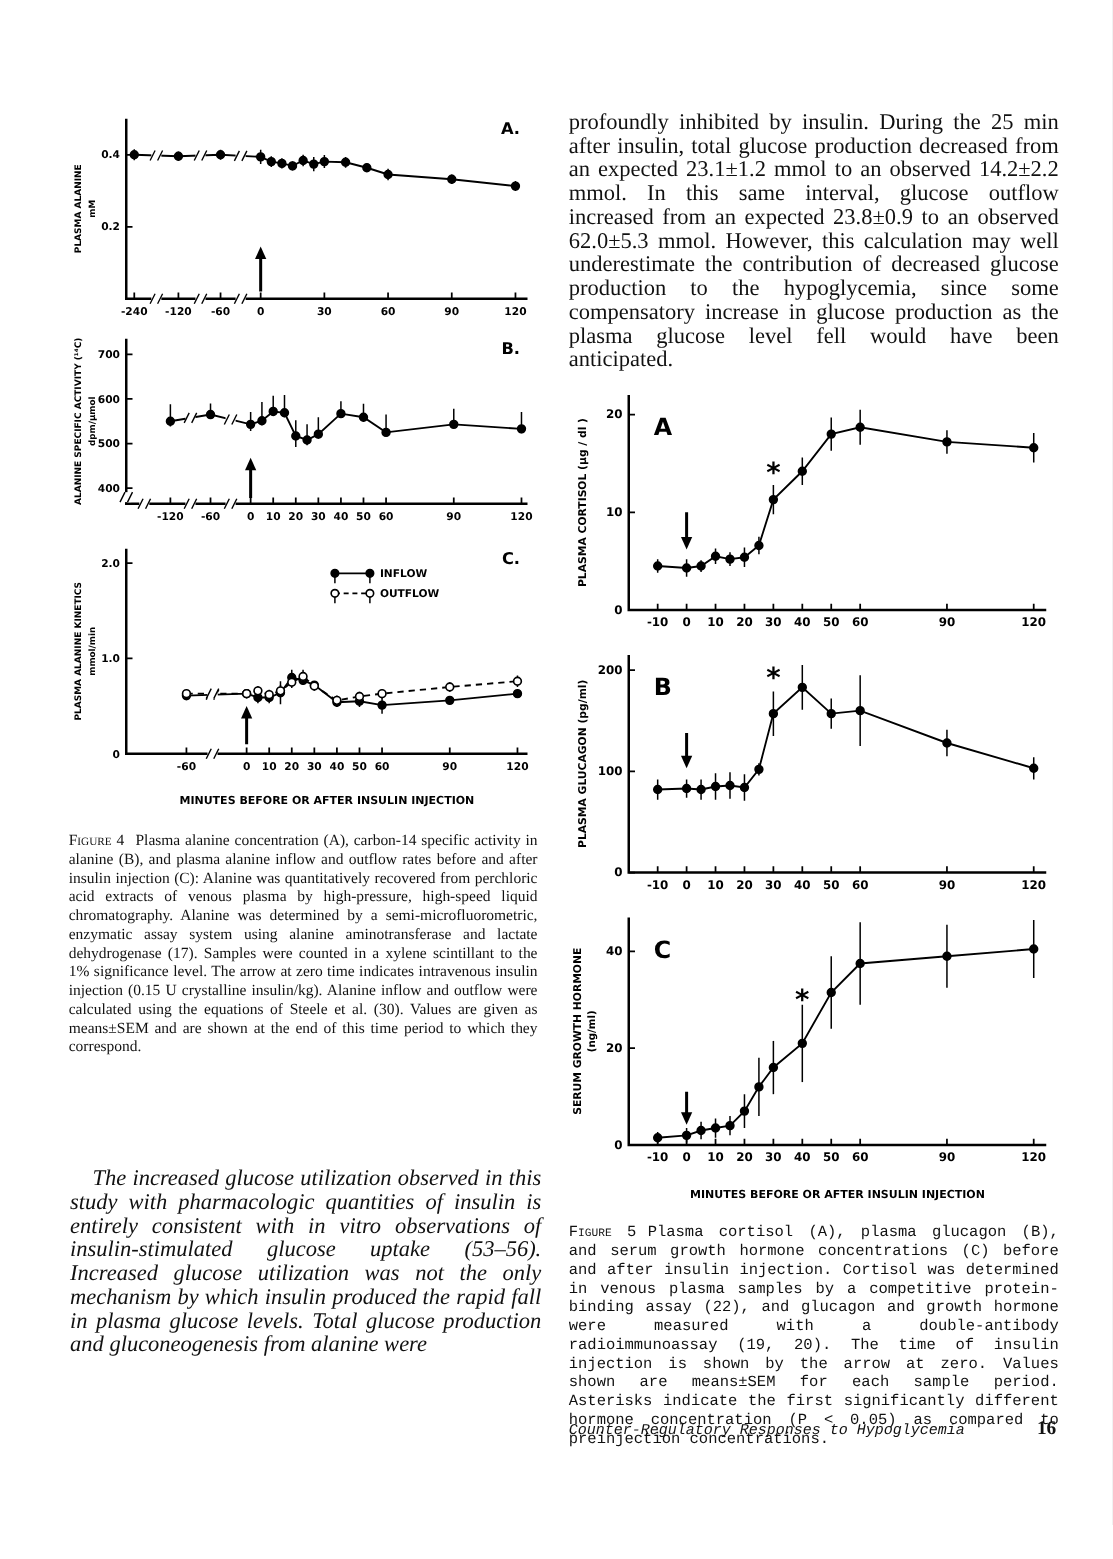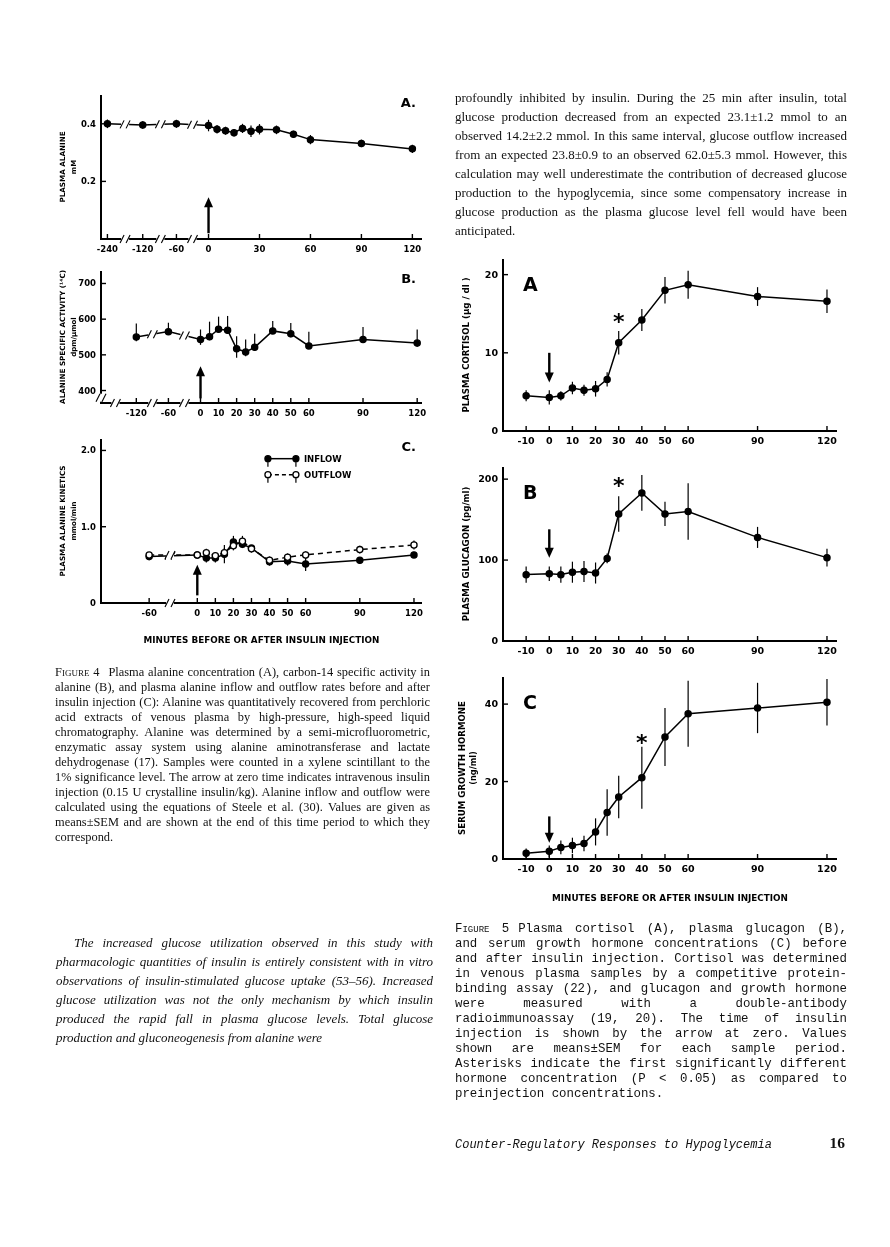--- a/index.html
+++ b/index.html
@@ -1,21 +1,21 @@
 <!DOCTYPE html>
 <html><head>
 <meta charset="utf-8">
 <style>
   html,body{margin:0;padding:0;background:#e8e8e8;}
   .page{position:relative;width:890px;height:1247px;background:#ffffff;margin:0 auto;
         font-family:"Liberation Serif",serif;color:#111;overflow:hidden;}
   .left-col{position:absolute;left:55px;top:85px;width:375px;}
   .body-left{position:absolute;left:56px;top:933px;width:377px;}
   .right-col{position:absolute;left:455px;top:88px;width:392px;}
-  .body-par{font-size:13px;line-height:19px;text-align:justify;margin:0;}
+  .body-par{font-size:18px;line-height:19px;text-align:justify;margin:0;}
   .body-par.indent{text-indent:18px;font-style:italic;}
   .caption{font-size:12.4px;line-height:15px;text-align:justify;margin-top:16px;}
   .caption .figlab{font-variant:small-caps;margin-right:9px;}
   .fig5cap{margin-top:15px;font-family:Liberation Mono, monospace;}
   .chart-svg{display:block;}
   .fig5a-svg{margin-top:9px;}
   .footer{position:absolute;left:455px;top:1134px;width:390px;display:flex;
           justify-content:space-between;align-items:baseline;}
   .running-title{font-style:italic;font-size:12px;font-family:Liberation Mono, monospace;}
   .page-number{font-size:15.5px;font-weight:700;}

